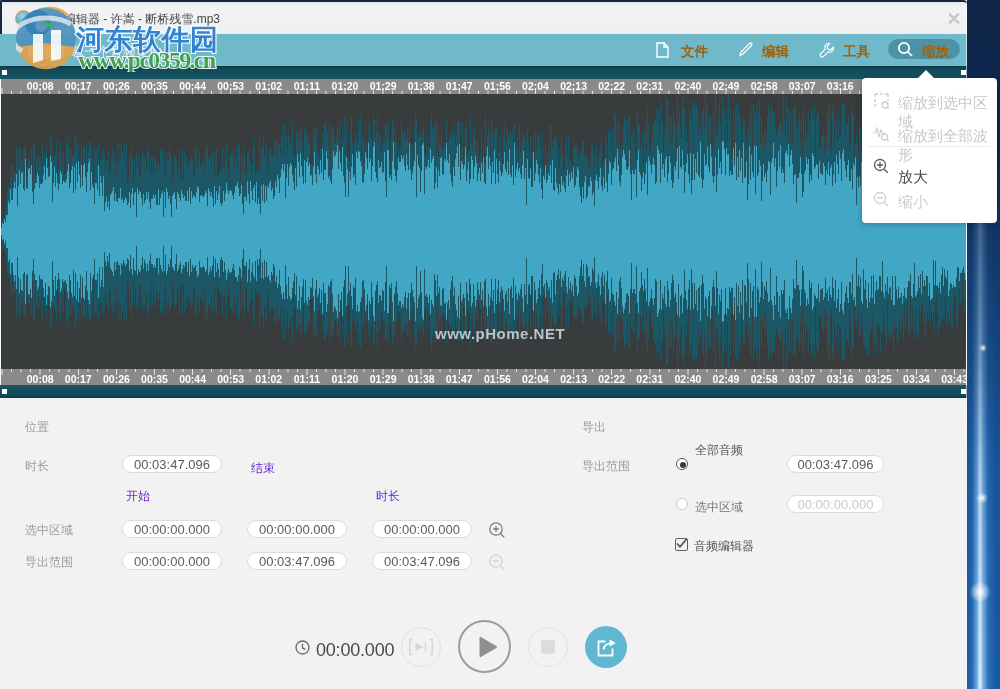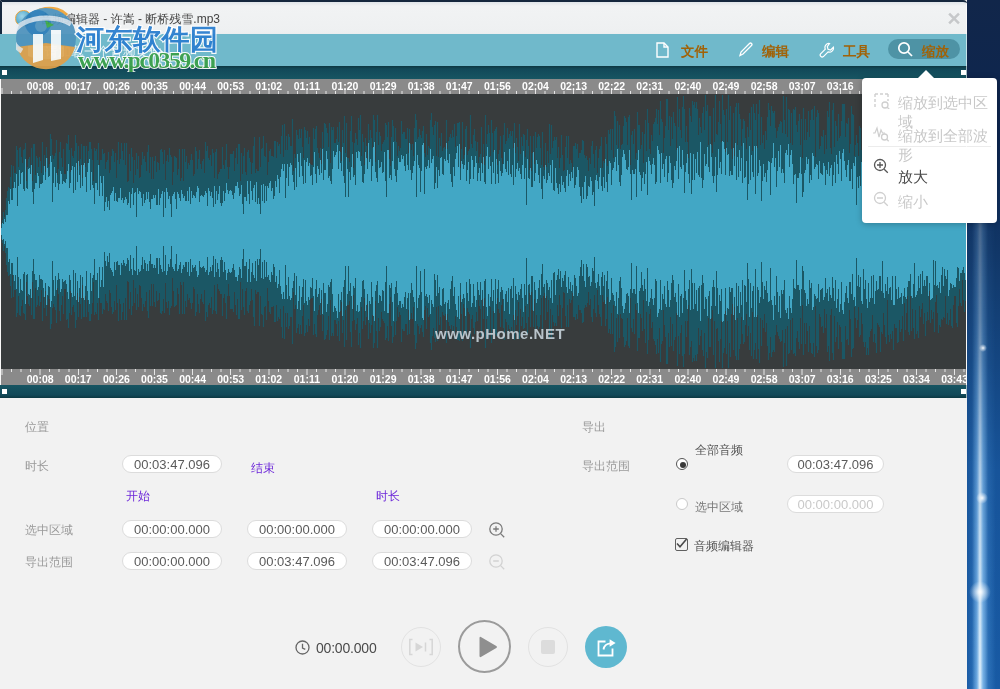--- a/index.html
+++ b/index.html
@@ -199,21 +199,21 @@
     <div id="chk">
         <svg width="16" height="16" viewBox="0 0 16 16">
           <path d="m3 7.5 3 3.2L12.6 3" fill="none" stroke="#4a4a4a" stroke-width="1.6"></path>
         </svg>
       </div>
     <div class="lab" style="left:694px; top:538px; color:#555;">音频编辑器</div>
     <svg style="position:absolute; left:295px; top:640px;" width="15" height="15" viewBox="0 0 15 15">
         <circle cx="7.5" cy="7.5" r="6.5" fill="none" stroke="#666" stroke-width="1.3"></circle>
         <path d="M7.5 3.8V8l2.8 1.4" fill="none" stroke="#666" stroke-width="1.3"></path>
       </svg>
-    <div style="position:absolute; left:316px; top:640px; font-size:14px; letter-spacing:-.2px; color:#4a4a4a;">00:00.000</div>
+    <div style="position:absolute; left:316px; top:640px; font-size:18px; letter-spacing:-.2px; color:#4a4a4a;">00:00.000</div>
     <div class="ctl" style="left:401px; top:627px; width:40px; height:40px; border:1.5px solid #e2e2e2;"></div>
     <svg style="position:absolute; left:408px; top:638px;" width="26" height="18" viewBox="0 0 26 18">
         <path d="M4.5 1.5H1.8v15h2.7M21.5 1.5h2.7v15h-2.7" stroke="#d6d6d6" stroke-width="1.5" fill="none"></path>
         <path d="M7.5 4.5v9l7.5-4.5z" fill="#d6d6d6"></path>
         <path d="M17.5 4.5v9" stroke="#d6d6d6" stroke-width="1.5"></path>
       </svg>
     <div class="ctl" style="left:458px; top:620px; width:53px; height:53px; border:2.5px solid #9b9b9b;"></div>
     <svg style="position:absolute; left:477px; top:636px;" width="21" height="22" viewBox="0 0 21 22">
         <path d="M2.5 2.2v17.6q0 2 1.8 1l15-8.8q1.6-1 0-2l-15-8.8q-1.8-1-1.8 1z" fill="#8f8f8f"></path>
       </svg>

